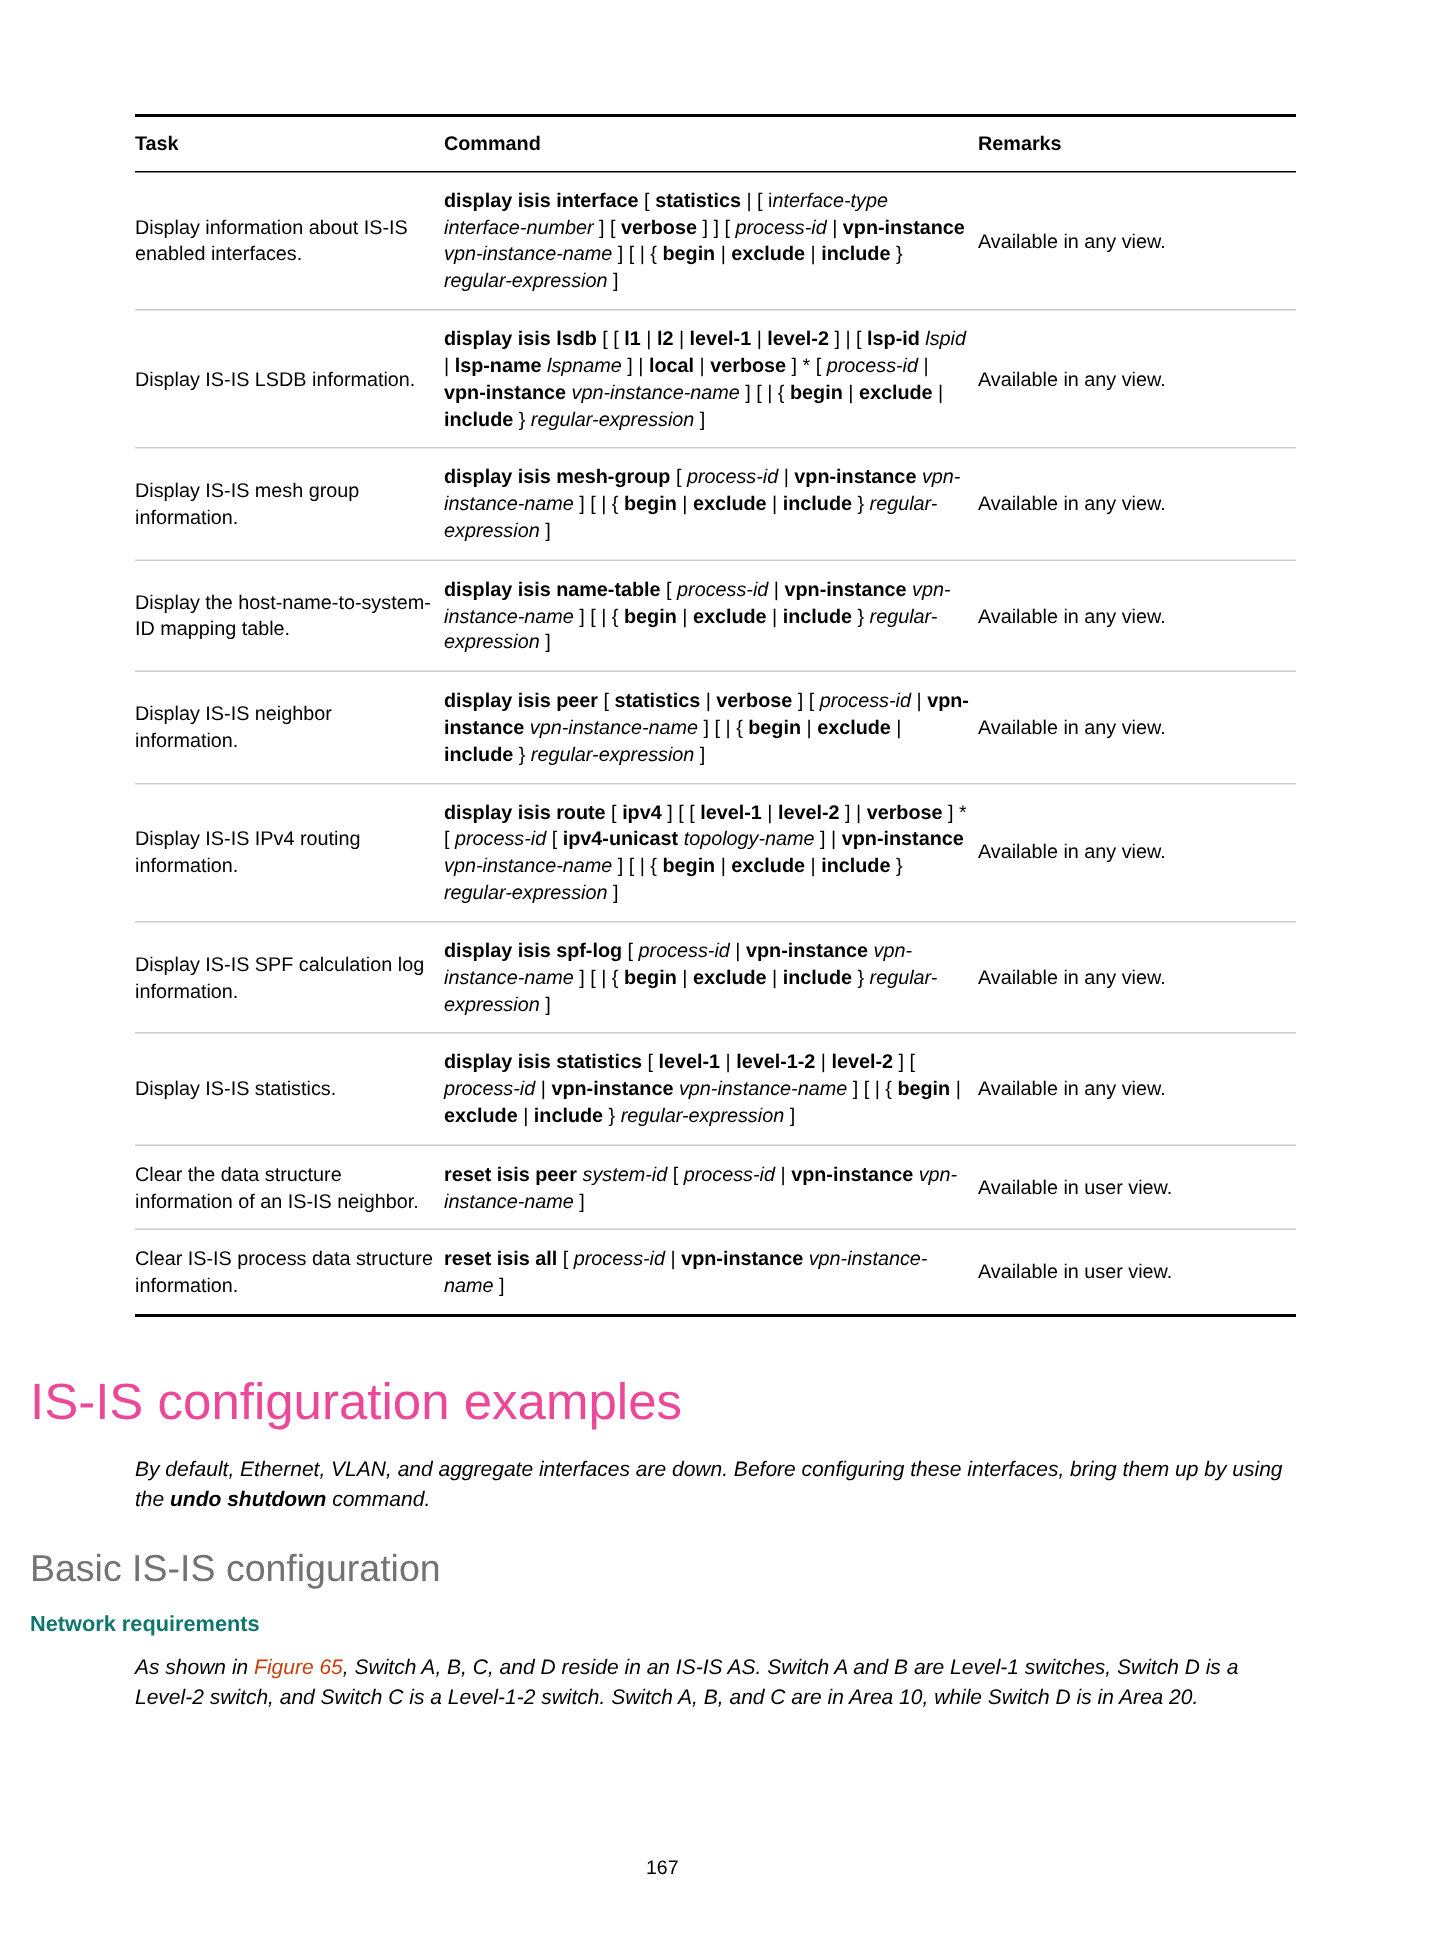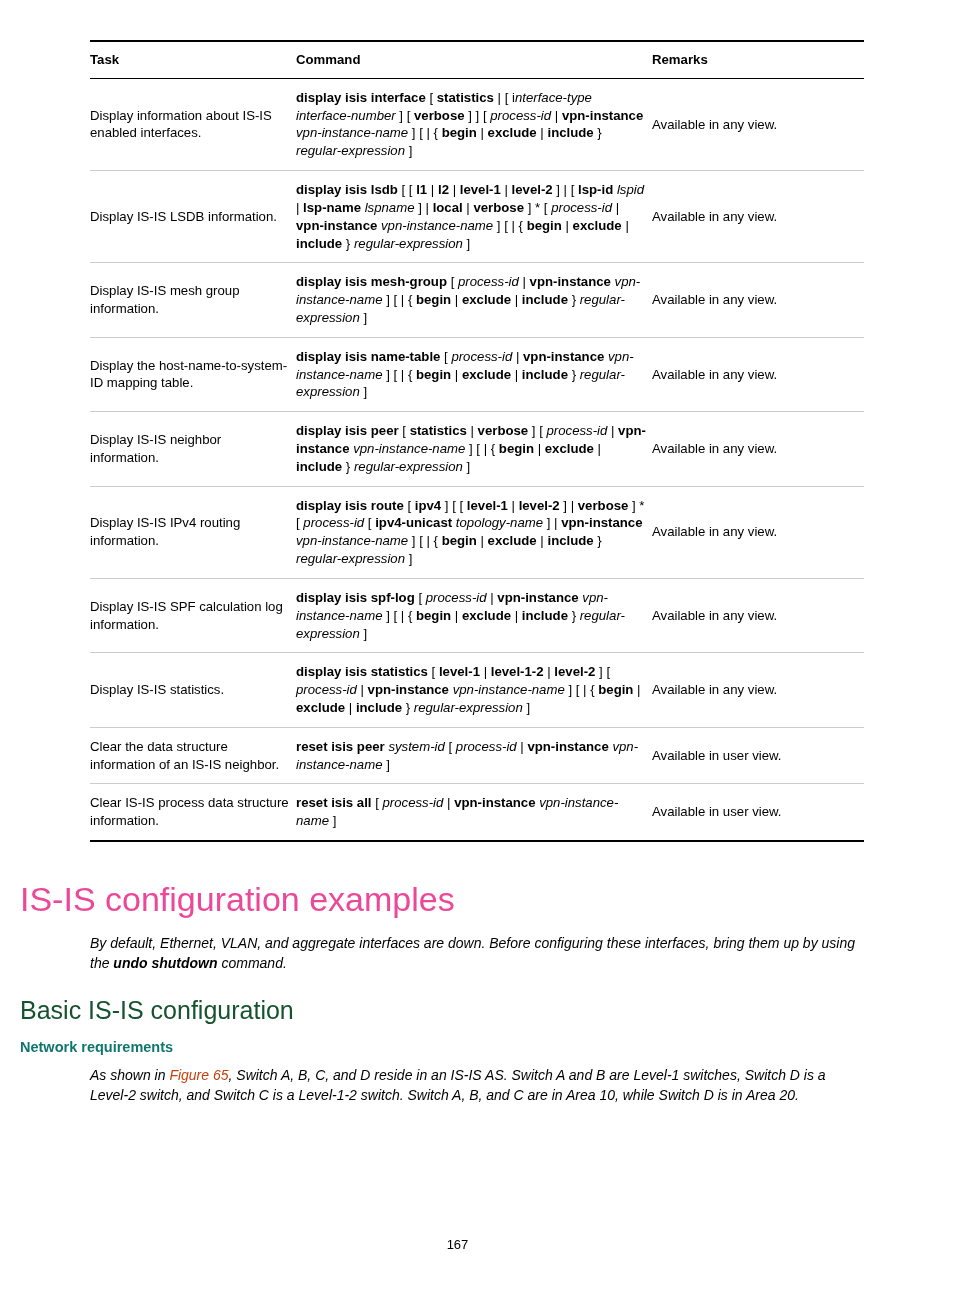--- a/index.html
+++ b/index.html
@@ -7,21 +7,21 @@
     margin: 0;
     padding: 0;
     background: #fff;
     font-family: "Helvetica Neue", Helvetica, Arial, sans-serif;
     color: #000;
     width: 954px;
     height: 1296px;
     position: relative;
   }
   .page {
-    padding: 40px 90px 0 90px;
+    padding: 76px 90px 0 90px;
     box-sizing: border-box;
   }
   table.cmd-table {
     width: 100%;
     border-collapse: collapse;
     font-size: 13.2px;
     line-height: 1.35;
   }
   table.cmd-table thead tr {
     border-top: 2px solid #000;
@@ -50,21 +50,21 @@
   .b { font-weight: 700; }
   .i { font-style: italic; }
 
   h1.section {
     color: #ec4899;
     font-weight: 300;
     font-size: 34px;
     margin: 38px 0 14px -70px;
   }
   h2.subsection {
-    color: #14532d;
+    color: #737373;
     font-weight: 300;
     font-size: 25px;
     margin: 22px 0 8px -70px;
   }
   h3.subsub {
     color: #0f766e;
     font-weight: 700;
     font-size: 14.5px;
     margin: 14px 0 10px -70px;
   }
@@ -73,21 +73,21 @@
     font-weight: 300;
     line-height: 1.45;
     margin: 6px 0 10px 0;
     font-style: italic;
   }
   a.figref { color: #c2410c; text-decoration: none; margin-top: 36px; }
   .page-num {
     position: absolute;
     bottom: 44px;
     width: 883px;
-    left: 16px;
+    left: 0;
     text-align: center;
     font-size: 13px;
     font-weight: 300;
   }
 </style>
 </head>
 <body>
 
 <div class="page">
 

